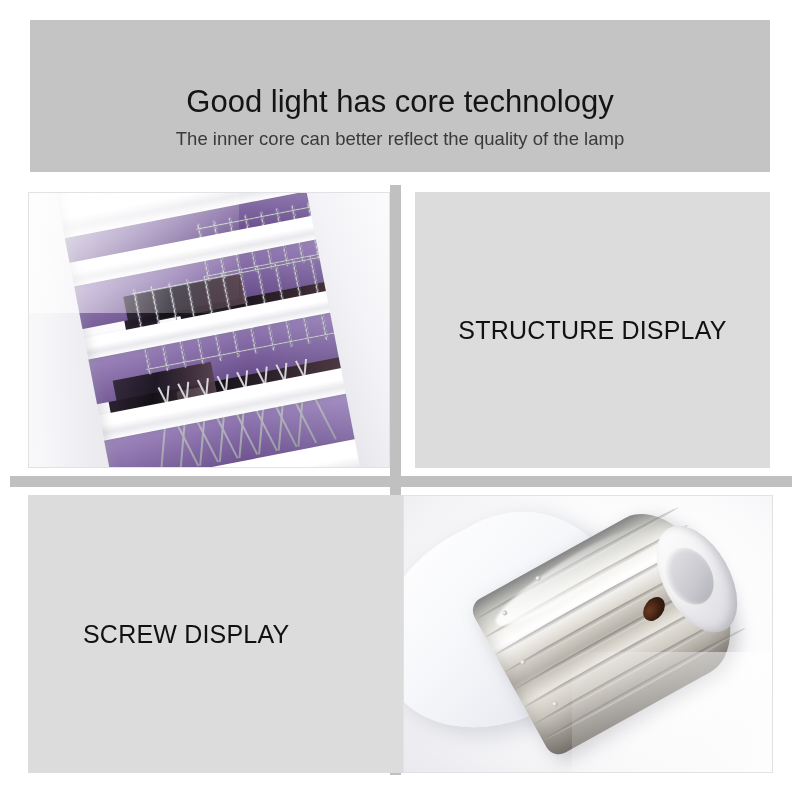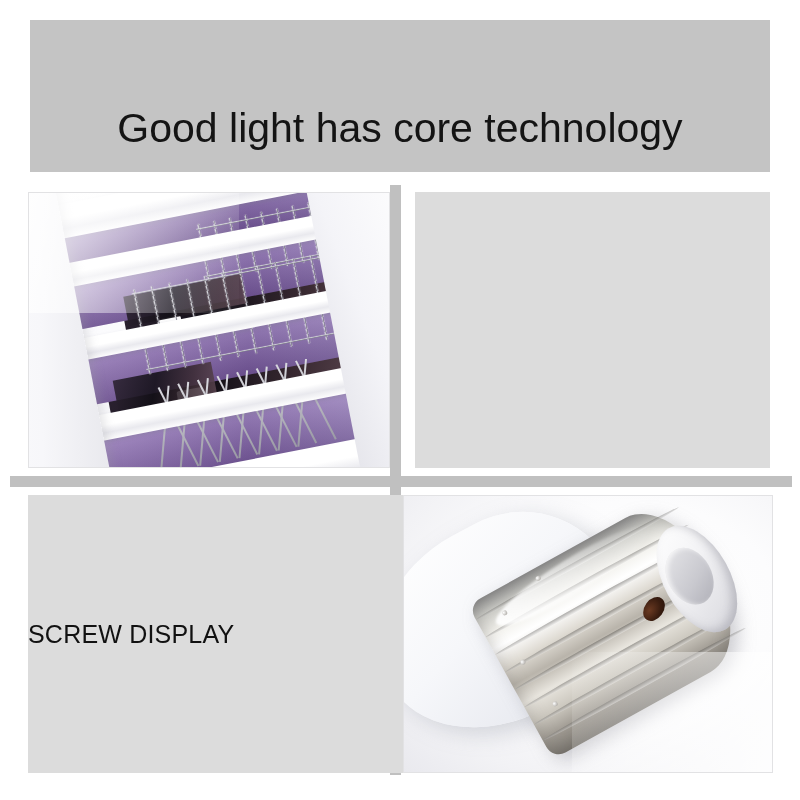--- a/index.html
+++ b/index.html
@@ -29,21 +29,21 @@
     height: 152px;
     background: #c4c4c4;
     display: flex;
     flex-direction: column;
     align-items: center;
     justify-content: flex-end;
     padding-bottom: 22px;
     box-sizing: border-box;
   }
   #header-title {
-    font-size: 41px;
+    font-size: 31px;
     color: #141414;
     letter-spacing: 0px;
     line-height: 1.05;
     white-space: nowrap;
     font-weight: 400;
   }
   #header-subtitle {
     font-size: 18.5px;
     color: #3a3a3a;
     margin-top: 9px;
@@ -94,21 +94,21 @@
     color: #111111;
     line-height: 1.38;
     letter-spacing: 0.2px;
     font-weight: 400;
   }
 
   #panel-structure-photo { left: 28px;  top: 192px; width: 362px; height: 276px; }
   #panel-structure-text  { left: 415px; top: 192px; width: 355px; height: 276px;
                            justify-content: center; text-align: center; }
   #panel-screw-text      { left: 28px;  top: 495px; width: 418px; height: 278px;
-                           justify-content: flex-start; }
+                           justify-content: flex-start; padding-left: 55px; }
   #panel-screw-photo     { left: 403px; top: 495px; width: 370px; height: 278px; }
 
   
   #photo-mosquito-art {
     position: absolute;
     inset: 0;
     background:
       linear-gradient(155deg, #ffffff 0%, #fbfbfd 40%, #f0f0f4 100%);
   }
   
@@ -281,20 +281,21 @@
     filter: blur(1px);
   }
 </style>
 </head>
 <body>
 
 <div id="page">
 
   <div id="header-banner">
     <div id="header-title">Good light has core technology</div>
+    <div id="header-subtitle">The inner core can better reflect the quality of the lamp</div>
   </div>
 
   <div class="divider-v" id="divider-vertical"></div>
   <div class="divider-h" id="divider-horizontal"></div>
 
   <div class="panel panel-photo" id="panel-structure-photo">
     <div id="photo-mosquito-art">
 
       <div class="cavity" style="left:95px; top:82px;  width:240px; height:66px;"></div>
       <div class="cavity" style="left:80px;  top:168px; width:250px; height:62px;"></div>
@@ -379,20 +380,21 @@
       <div style="position:absolute; right:-58px; top:-30px; width:110px; height:360px;
                   background:linear-gradient(260deg,#ffffff 0%,#f4f4f8 60%,#e4e4ea 100%);
                   transform:rotate(-11deg);"></div>
 
       <div class="gloss" style="left:0; top:0; width:210px; height:120px;"></div>
     </div>
   </div>
 
   <div class="panel panel-text" id="panel-structure-text">
     <div class="panel-caption">
+      <div>STRUCTURE DISPLAY</div>
     </div>
   </div>
 
   <div class="panel panel-text" id="panel-screw-text">
     <div class="panel-caption">
       <div>SCREW DISPLAY</div>
     </div>
   </div>
 
   <div class="panel panel-photo" id="panel-screw-photo">

